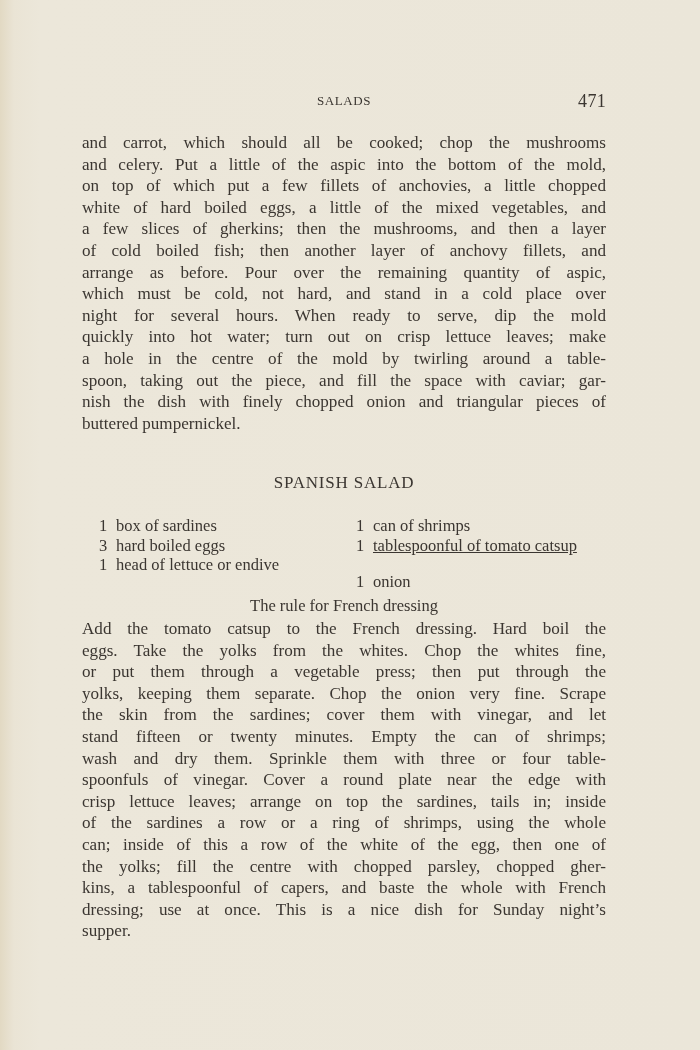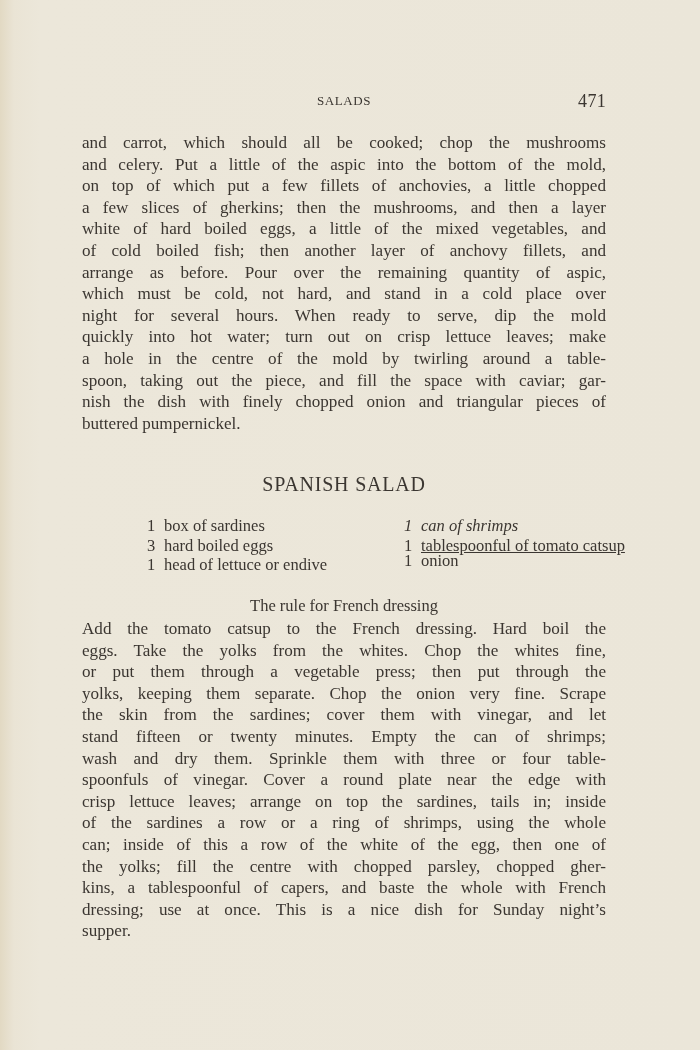--- a/index.html
+++ b/index.html
@@ -59,35 +59,34 @@
       text-align-last: left;
     }
     #para-1 { top: 132px; }
     #para-2 { top: 618px; }
     .recipe-title {
       position: absolute;
       top: 473px;
       left: 82px;
       width: 524px;
       text-align: center;
-      font-size: 20px;
+      font-size: 17px;
       letter-spacing: 0.8px;
     }
     .ingredients {
       position: absolute;
       top: 516px;
       left: 99px;
       width: 520px;
       font-size: 16.5px;
       line-height: 19.6px;
     }
     .ing-item {
       position: absolute;
       white-space: nowrap;
-      margin-left: 48px;
     }
     .ing-item .qty {
       display: inline-block;
       width: 17px;
     }
     .dressing-rule {
       position: absolute;
       top: 576px;
       left: 82px;
       width: 524px;
@@ -102,22 +101,22 @@
 
 <div class="running-head">
   <span class="running-title">SALADS</span>
   <span class="page-number">471</span>
 </div>
 
 <div class="para" id="para-1">
   <span class="line">and carrot, which should all be cooked; chop the mushrooms</span>
   <span class="line">and celery.  Put a little of the aspic into the bottom of the mold,</span>
   <span class="line">on top of which put a few fillets of anchovies, a little chopped</span>
+  <span class="line">white of hard boiled eggs, a little of the mixed vegetables, and</span>
   <span class="line">a few slices of gherkins; then the mushrooms, and then a layer</span>
-  <span class="line">white of hard boiled eggs, a little of the mixed vegetables, and</span>
   <span class="line">of cold boiled fish; then another layer of anchovy fillets, and</span>
   <span class="line">arrange as before.  Pour over the remaining quantity of aspic,</span>
   <span class="line">which must be cold, not hard, and stand in a cold place over</span>
   <span class="line">night for several hours.  When ready to serve, dip the mold</span>
   <span class="line">quickly into hot water; turn out on crisp lettuce leaves; make</span>
   <span class="line">a hole in the centre of the mold by twirling around a table-</span>
   <span class="line">spoon, taking out the piece, and fill the space with caviar; gar-</span>
   <span class="line">nish the dish with finely chopped onion and triangular pieces of</span>
   <span class="line last">buttered pumpernickel.</span>
 </div>
@@ -127,27 +126,27 @@
 <div class="ingredients">
   <div class="ing-item" style="left:0; top:0;">
     <span class="qty">1</span><span>box of sardines</span>
   </div>
   <div class="ing-item" style="left:0; top:19.6px;">
     <span class="qty">3</span><span>hard boiled eggs</span>
   </div>
   <div class="ing-item" style="left:0; top:39.2px;">
     <span class="qty">1</span><span>head of lettuce or endive</span>
   </div>
-  <div class="ing-item" style="left:257px; top:0;font-style:italic;">
+  <div class="ing-item" style="left:257px; top:0;">
     <span class="qty">1</span><span>can of shrimps</span>
   </div>
   <div class="ing-item" style="left:257px; top:19.6px;text-decoration:underline;">
     <span class="qty">1</span><span>tablespoonful of tomato catsup</span>
   </div>
-  <div class="ing-item" style="left:257px; top:35px;">
+  <div class="ing-item" style="left:257px; top:56px;">
     <span class="qty">1</span><span>onion</span>
   </div>
 </div>
 
 <div class="dressing-rule">The rule for French dressing</div>
 
 <div class="para" id="para-2">
   <span class="line">Add the tomato catsup to the French dressing.  Hard boil the</span>
   <span class="line">eggs.  Take the yolks from the whites.  Chop the whites fine,</span>
   <span class="line">or put them through a vegetable press; then put through the</span>

